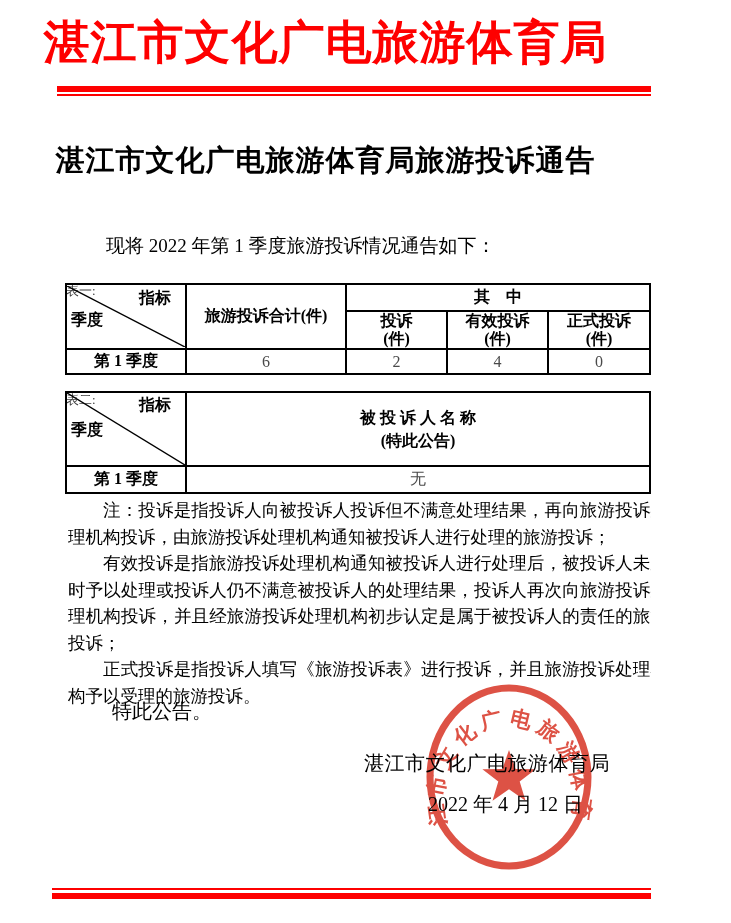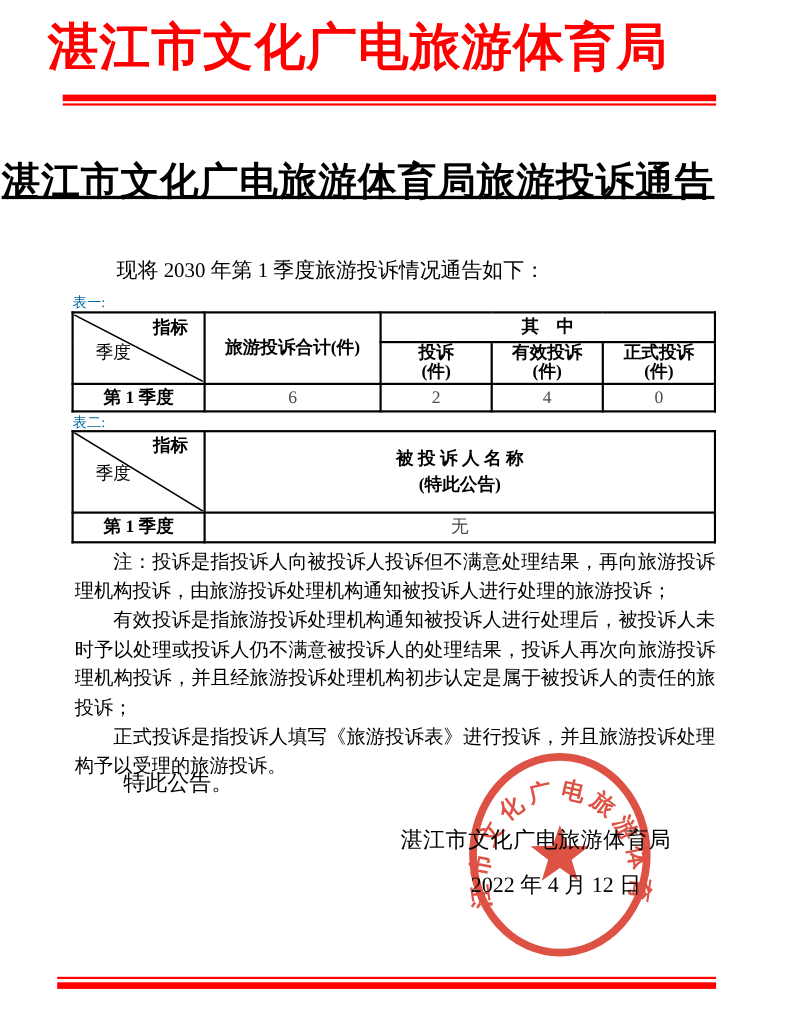--- a/index.html
+++ b/index.html
@@ -28,37 +28,36 @@
   .rule-top-thick   { left: 57px; top: 86px;  width: 601px; height: 6px; }
   .rule-top-thin    { left: 57px; top: 94px;  width: 601px; height: 2px; }
   .rule-bottom-thin  { left: 52px; top: 888px; width: 606px; height: 2px; }
   .rule-bottom-thick { left: 52px; top: 893px; width: 606px; height: 6px; }
 
   
   .doc-title {
     position: absolute;
     top: 141px; left: 0; width: 100%;
     text-align: center;
-    font-size: 35px;
+    font-size: 29px;
     font-weight: bold;
     letter-spacing: 1px;
     white-space: nowrap;
-    text-decoration: underline;
   }
 
   .intro {
     position: absolute;
     top: 233px; left: 68px; width: 600px;
     margin: 0;
     font-size: 19px;
     text-indent: 2em;
   }
 
   
-  .tbl-label { position: absolute; font-size: 13px; color: #0369a1; }
+  .tbl-label { position: absolute; font-size: 13px; color: #404040; margin-top: 16px; }
   .t1-label { top: 266px; left: 66px; }
   .t2-label { top: 375px; left: 66px; }
 
   table.tbl {
     position: absolute;
     left: 65px;
     width: 584px;
     border-collapse: collapse;
     table-layout: fixed;
   }
@@ -79,21 +78,21 @@
   .t2 .r1 td { height: 72px; }
   .t2 .r2 td { height: 25px; }
   .h2l { line-height: 18px; }
   .t2 .h2l { line-height: 23px; }
 
   
   .corner-box { position: relative; width: 100%; height: 61px; }
   .t2 .corner-box { height: 72px; }
   .corner-box svg { position: absolute; left: 0; top: 0; width: 100%; height: 100%; }
   .c-tr { position: absolute; top: 2px;  right: 14px; font-weight: bold; font-size: 16px; }
-  .c-bl { position: absolute; top: 24px; left: 20px;   font-weight: normal; font-size: 16px; }
+  .c-bl { position: absolute; top: 24px; left: 4px;   font-weight: bold; font-size: 16px; }
   .t2 .c-bl { top: 27px; }
 
   
   .notes {
     position: absolute;
     top: 497px; left: 68px; width: 600px;
     font-size: 17.5px;
     line-height: 26.5px;
     text-align: justify;
   }
@@ -135,21 +134,21 @@
 <body>
 
 <div class="page">
 
   <div class="agency-title">湛江市文化广电旅游体育局</div>
   <div class="rule rule-top-thick"></div>
   <div class="rule rule-top-thin"></div>
 
   <div class="doc-title">湛江市文化广电旅游体育局旅游投诉通告</div>
 
-  <p class="intro">现将 2030 年第 1 季度旅游投诉情况通告如下：</p>
+  <p class="intro">现将 2022 年第 1 季度旅游投诉情况通告如下：</p>
 
   <div class="tbl-label t1-label">表一:</div>
   <table class="tbl t1">
     <colgroup>
       <col style="width:120px">
         <col style="width:160px">
         <col style="width:101px">
         <col style="width:101px">
         <col style="width:102px">
     </colgroup>

